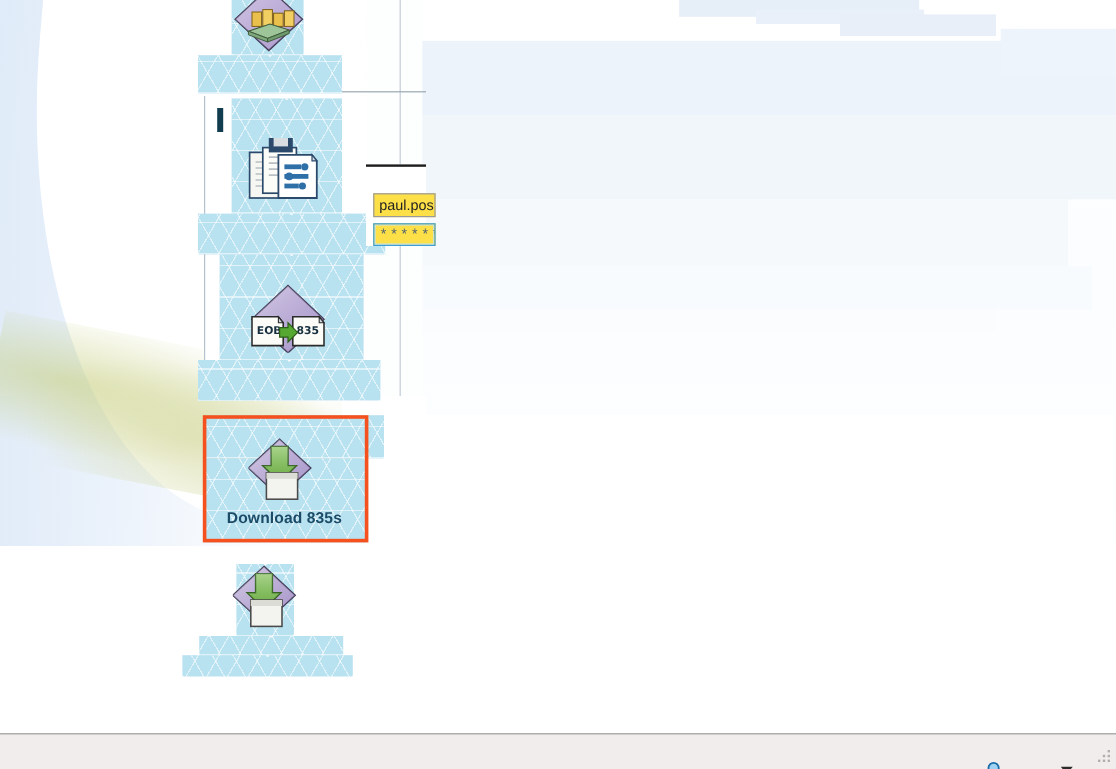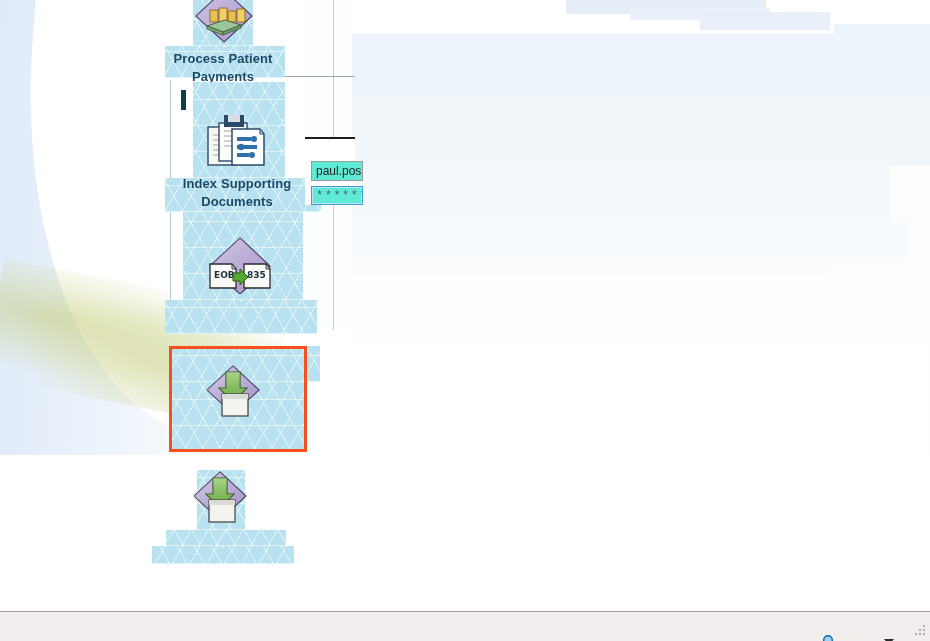--- a/index.html
+++ b/index.html
@@ -142,21 +142,21 @@
 
   
   .login-frag {
     position: absolute;
     background: #ffffff;
     border-top: 2px solid #1d1d1d;
   }
   .login-input {
     position: absolute;
     box-sizing: border-box;
-    background: #5eead4;
+    background: #fde047;
     border: 1px solid #9a9a9a;
     font-size: 12px;
     color: #222;
     padding: 2px 4px;
     line-height: 15px;
     overflow: hidden;
     white-space: nowrap;
   }
   .login-input.focused {
     border: 1px solid #3c9fd8;
@@ -270,22 +270,20 @@
         <rect x="18" y="3" width="8" height="11" fill="#e8c04b" stroke="#7a5c12" stroke-width=".8"></rect>
         <rect x="27" y="1" width="8" height="13" fill="#f2cf63" stroke="#7a5c12" stroke-width=".8"></rect>
       </g>
       <g transform="translate(14,24)">
         <polygon points="0,6 18,0 34,5 16,12" fill="#9ec49a" stroke="#3f5c3c" stroke-width=".9"></polygon>
         <polygon points="0,6 16,12 16,15 0,9" fill="#7fa87c" stroke="#3f5c3c" stroke-width=".8"></polygon>
         <polygon points="16,12 34,5 34,8 16,15" fill="#6f9a6c" stroke="#3f5c3c" stroke-width=".8"></polygon>
       </g>
     </svg>
   </div>
-  <div class="tile-label" style="left:155px;top:50px;width:136px;">Process Patient
-Payments</div>
 
   <div class="caret" style="left:181px;top:90px;width:5px;height:20px;"></div>
 
   <div class="hex" style="left:193px;top:82px;width:92px;height:96px;"></div>
   <div class="hex" style="left:165px;top:178px;width:156px;height:34px;"></div>
   <div class="icon-wrap" style="left:206px;top:113px;width:62px;height:58px;">
     <svg width="62" height="58" viewBox="0 0 62 58">
       <rect x="2" y="14" width="28" height="38" fill="#f6f6f2" stroke="#2b4a6b" stroke-width="1.4"></rect>
       <g stroke="#b9bfc4" stroke-width="1.4">
         <line x1="7" y1="22" x2="25" y2="22"></line>
@@ -308,22 +306,20 @@
       <g fill="#2f6fa8">
         <rect x="31" y="24" width="14" height="4"></rect>
           <circle cx="48" cy="26" r="3"></circle>
         <rect x="31" y="32" width="20" height="4"></rect>
           <circle cx="35" cy="34" r="3.2"></circle>
         <rect x="31" y="40" width="12" height="4"></rect>
           <circle cx="46" cy="42" r="3"></circle>
       </g>
     </svg>
   </div>
-  <div class="tile-label" style="left:160px;top:175px;width:154px;">Index Supporting
-Documents</div>
 
   <div class="hex" style="left:183px;top:212px;width:120px;height:88px;"></div>
   <div class="hex" style="left:165px;top:300px;width:152px;height:34px;"></div>
   <div class="icon-wrap" style="left:206px;top:236px;width:68px;height:58px;">
     <svg width="68" height="58" viewBox="0 0 68 58">
       <g transform="translate(34,30)">
         <polygon points="0,-28 30,0 0,28 -30,0" fill="#b5a4d3" stroke="#3c3350" stroke-width="1.2"></polygon>
         <polygon points="0,-28 30,0 0,28 -30,0" fill="url(#eg)" opacity=".55"></polygon>
         <defs>
           <linearGradient id="eg" x1="0" y1="0" x2=".9" y2="1">
@@ -361,20 +357,21 @@
       <defs>
         <linearGradient id="dg2" x1="0" y1="0" x2="0" y2="1">
           <stop offset="0%" stop-color="#ffffff" stop-opacity=".7"></stop>
           <stop offset="100%" stop-color="#3d7a22" stop-opacity=".5"></stop>
         </linearGradient>
       </defs>
       <rect x="15" y="30" width="26" height="22" fill="#f3f3ef" stroke="#4a4a4a" stroke-width="1.3"></rect>
       <rect x="15" y="30" width="26" height="5" fill="#dcdcd6"></rect>
     </svg>
   </div>
+  <div class="tile-label" style="left:170px;top:423px;width:134px;">Download 835s</div>
   <div class="sel-box" style="left:169px;top:346px;width:138px;height:106px;"></div>
 
   <div class="hex" style="left:197px;top:470px;width:48px;height:60px;"></div>
   <div class="hex" style="left:166px;top:530px;width:120px;height:16px;"></div>
   <div class="hex" style="left:152px;top:546px;width:142px;height:18px;"></div>
   <div class="icon-wrap" style="left:194px;top:470px;width:56px;height:58px;">
     <svg width="56" height="58" viewBox="0 0 56 58">
       <g transform="translate(26,26)">
         <polygon points="0,-24 26,0 0,24 -26,0" fill="#b5a4d3" stroke="#3c3350" stroke-width="1.2"></polygon>
         <polygon points="0,-24 26,0 0,24 -26,0" fill="url(#dg3)" opacity=".55"></polygon>

